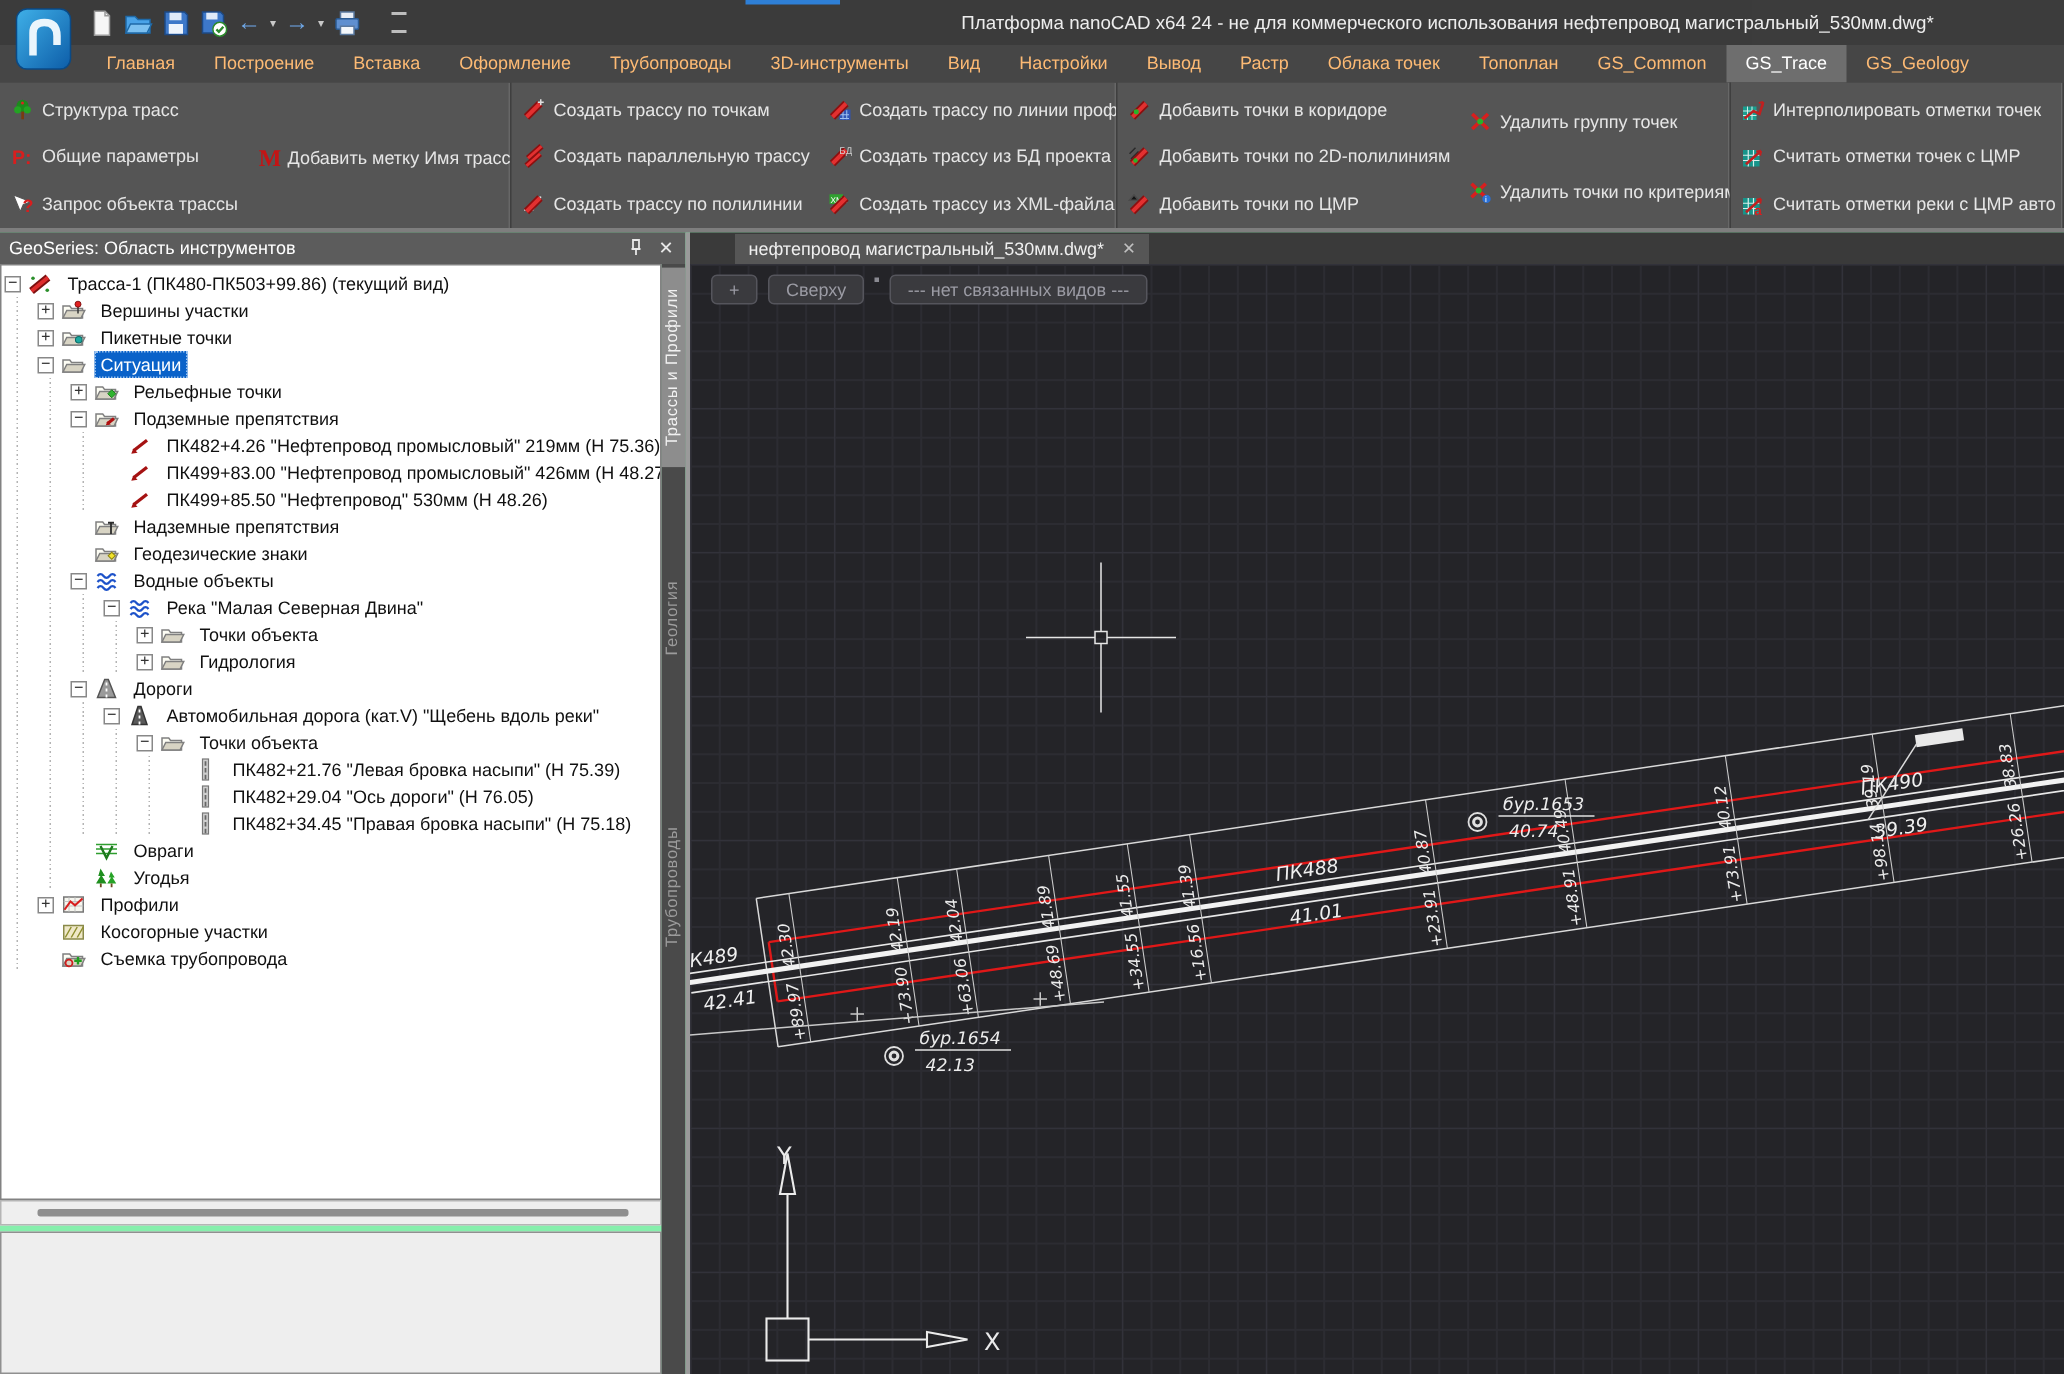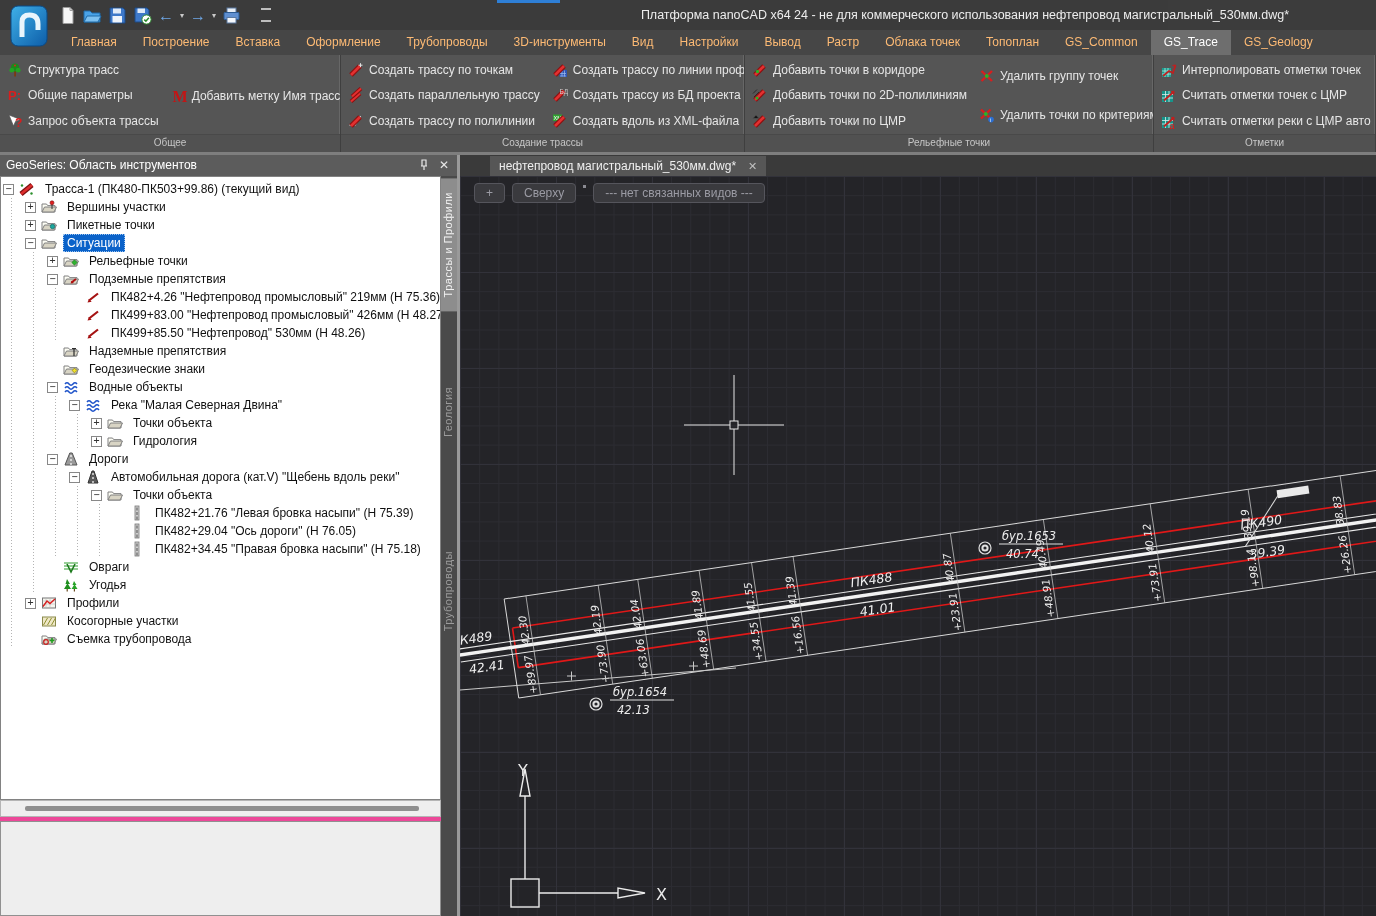--- a/index.html
+++ b/index.html
@@ -18,31 +18,31 @@
   .qat-sep{width:10px;height:10px;border-top:2px solid #bdbdbd;border-bottom:2px solid #bdbdbd;margin-left:14px}
   
   #rtabs{position:absolute;left:0;top:30px;width:1376px;height:25px;background:#464646;
         display:flex;padding-left:58px;box-sizing:border-box}
   .rtab{padding:0 13px;line-height:25px;font-size:12px;color:#fdba74;white-space:nowrap}
   .rtab.active{background:#6e6e6e;color:#fff}
   
   #ribbon{position:absolute;left:0;top:55px;width:1376px;height:97px;background:#555;display:flex;
         border-bottom:3px solid #7e7e7e;box-sizing:content-box}
   .rgroup{height:97px;border-right:1px solid #3f3f3f;box-shadow:inset -1px 0 0 #676767;
-        display:flex;flex-direction:column;box-sizing:border-box;flex:none;overflow:hidden}
+        display:flex;flex-direction:row;box-sizing:border-box;flex:none;overflow:hidden}
   .rcols{flex:1;display:flex;padding:2px 6px 0 7px;gap:12px}
   .rcol{display:flex;flex-direction:column;justify-content:space-around}
   .rcol.center{justify-content:center}
   .rbtn{display:flex;align-items:center;gap:5px;height:22px;white-space:nowrap;cursor:default}
   .rlabel{font-size:12px;color:#e6e6e6}
   .ricon{width:16px;height:16px;flex:none}
   .rcaption{height:17px;line-height:15px;text-align:center;font-size:10px;color:#c6c6c6;
         border-top:1px solid #494949;background:#515151}
   
-  #main{position:absolute;left:0;top:155px;width:1376px;height:761px;background:#ec4899}
+  #main{position:absolute;left:0;top:155px;width:1376px;height:761px;background:#86efac}
   #panel-header{position:absolute;left:0;top:0;width:457px;height:21px;background:#5c5c5c;
         font-size:12px;line-height:21px;color:#fff;padding-left:6px;box-sizing:border-box}
   #panel-pin{position:absolute;right:26px;top:3px;width:14px;height:14px}
   #panel-close{position:absolute;right:6px;top:0;width:14px;height:21px;line-height:20px;
         color:#e8e8e8;font-size:12px;text-align:center}
   #tree-wrap{position:absolute;left:0;top:21px;width:441px;height:624px;background:#fff;
         border:1px solid #828282;box-sizing:border-box;overflow:hidden;padding-top:3px}
   .trow{display:flex;align-items:center;height:18px;font-size:12px;color:#101010;white-space:nowrap}
   .ind{width:22px;height:18px;flex:none;background:repeating-linear-gradient(to bottom,#b4b4b4 0 1px,transparent 1px 3px);
         background-size:1px 100%;background-position:10px 0;background-repeat:no-repeat}
@@ -244,21 +244,21 @@
               </svg></span>
             <span class="rlabel">Создать трассу из БД проекта</span>
           </div>
           <div class="rbtn">
             <span class="ricon"><svg viewBox="0 0 16 16" width="100%" height="100%">
                 <rect x="1" y="1.5" width="9" height="6.5" fill="#2ea82e" opacity=".92"></rect>
                 <text x="1.6" y="7" font-size="5.5" fill="#fff">XML</text>
                 <path d="M3 13 L12 4" stroke="#8c0f0f" stroke-width="5" fill="none"></path>
                 <path d="M3 13 L12 4" stroke="#e23030" stroke-width="2.6" fill="none"></path>
               </svg></span>
-            <span class="rlabel">Создать вдоль из XML-файла</span>
+            <span class="rlabel">Создать трассу из XML-файла</span>
           </div>
         </div>
       </div>
       <div class="rcaption">Создание трассы</div>
     </div>
     <div class="rgroup" style="width: 409px;">
       <div class="rcols">
         <div class="rcol">
           <div class="rbtn">
             <span class="ricon"><svg viewBox="0 0 16 16" width="100%" height="100%">

